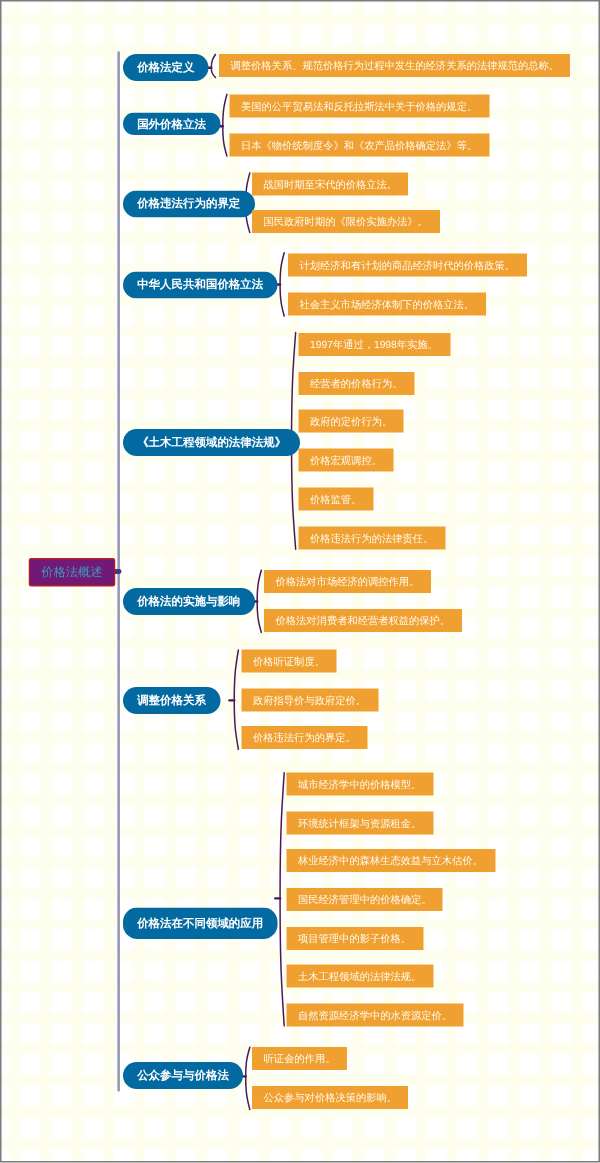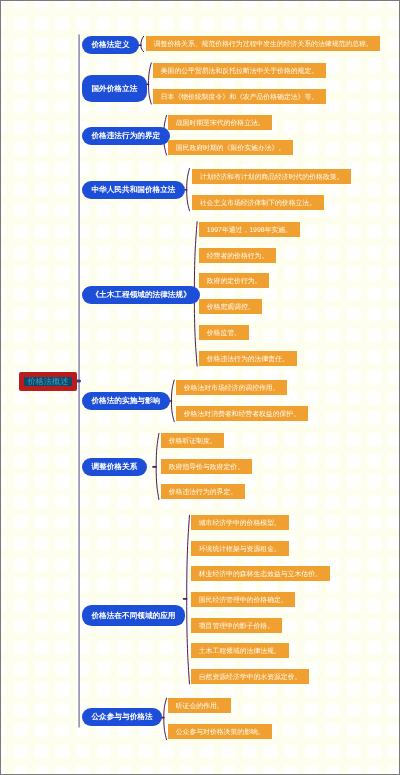--- a/index.html
+++ b/index.html
@@ -11,26 +11,26 @@
   overflow:hidden;background:#ffffff;}
 #border{position:absolute;inset:0;border:1px solid #7b7b7b;box-sizing:border-box;pointer-events:none;z-index:9;}
 #grid{position:absolute;inset:0;background-color:#ffffff;
   background-image:
     repeating-linear-gradient(to right,rgba(255,255,255,0) 0,rgba(255,255,255,0) 13.3px,#fefeee 13.3px,#fefeee 20.8px),
     repeating-linear-gradient(to bottom,rgba(255,255,255,0) 0,rgba(255,255,255,0) 13.3px,#fefeee 13.3px,#fefeee 20.8px);
   background-position:-7.1px -4.0px, -7.1px -4.0px;filter:blur(1.1px);}
 #links{position:absolute;left:0;top:0;}
 .node{position:absolute;box-sizing:border-box;white-space:nowrap;
   display:flex;align-items:center;will-change:transform;transform:translateZ(0);}
-#root-node{border:5px solid #b91c1c;background:#0c4a6e;color:#3d9dbb;
+#root-node{border:1px solid #b91c1c;background:#701a75;color:#3d9dbb;
   font-size:8.2px;border-radius:2px;justify-content:center;}
 #root-node > span{position:relative;top:1.3px;}
 .branch-node > span{position:relative;top:0.8px;}
 .leaf-node > span{position:relative;top:1.5px;}
-.branch-node{background:#1d4ed8;color:#ffffff;border-radius:9.5px;
+.branch-node{background:#0369a1;color:#ffffff;border-radius:9.5px;
   font-size:7.657px;padding:0 9.45px;font-weight:bold;}
 .leaf-node{background:#f0a030;color:#fffaf0;font-size:6.857px;padding:0 7.71px;}
 </style>
 </head>
 <body>
 
 <div id="canvas">
   <div id="grid"></div>
   <div id="border"></div>
   <svg id="links" width="400" height="775">
@@ -58,21 +58,21 @@
   <div id="root-node" class="node" style="left: 18.5px; top: 371.5px; width: 57.8px; height: 19px;">
     <span>价格法概述</span>
   </div>
   <div id="nodes">
       <div class="node branch-node" style="left: 81.6px; top: 36px; height: 18.4px;">
         <span>价格法定义</span>
       </div>
       <div class="node leaf-node" style="left: 146px; top: 36.3px; height: 15.4px;">
         <span>调整价格关系、规范价格行为过程中发生的经济关系的法律规范的总称。</span>
       </div>
-      <div class="node branch-node" style="left: 81.6px; top: 75px; height: 27px; text-align: center;">
+      <div class="node branch-node" style="left: 81.6px; top: 75px; height: 15px; text-align: center;">
         <span>国外价格立法</span>
       </div>
       <div class="node leaf-node" style="left: 153px; top: 62.9px; height: 15.4px;">
         <span>美国的公平贸易法和反托拉斯法中关于价格的规定。</span>
       </div>
       <div class="node leaf-node" style="left: 153px; top: 88.6px; height: 15.4px;">
         <span>日本《物价统制度令》和《农产品价格确定法》等。</span>
       </div>
       <div class="node branch-node" style="left: 81.6px; top: 127px; height: 18.4px;">
         <span>价格违法行为的界定</span>

